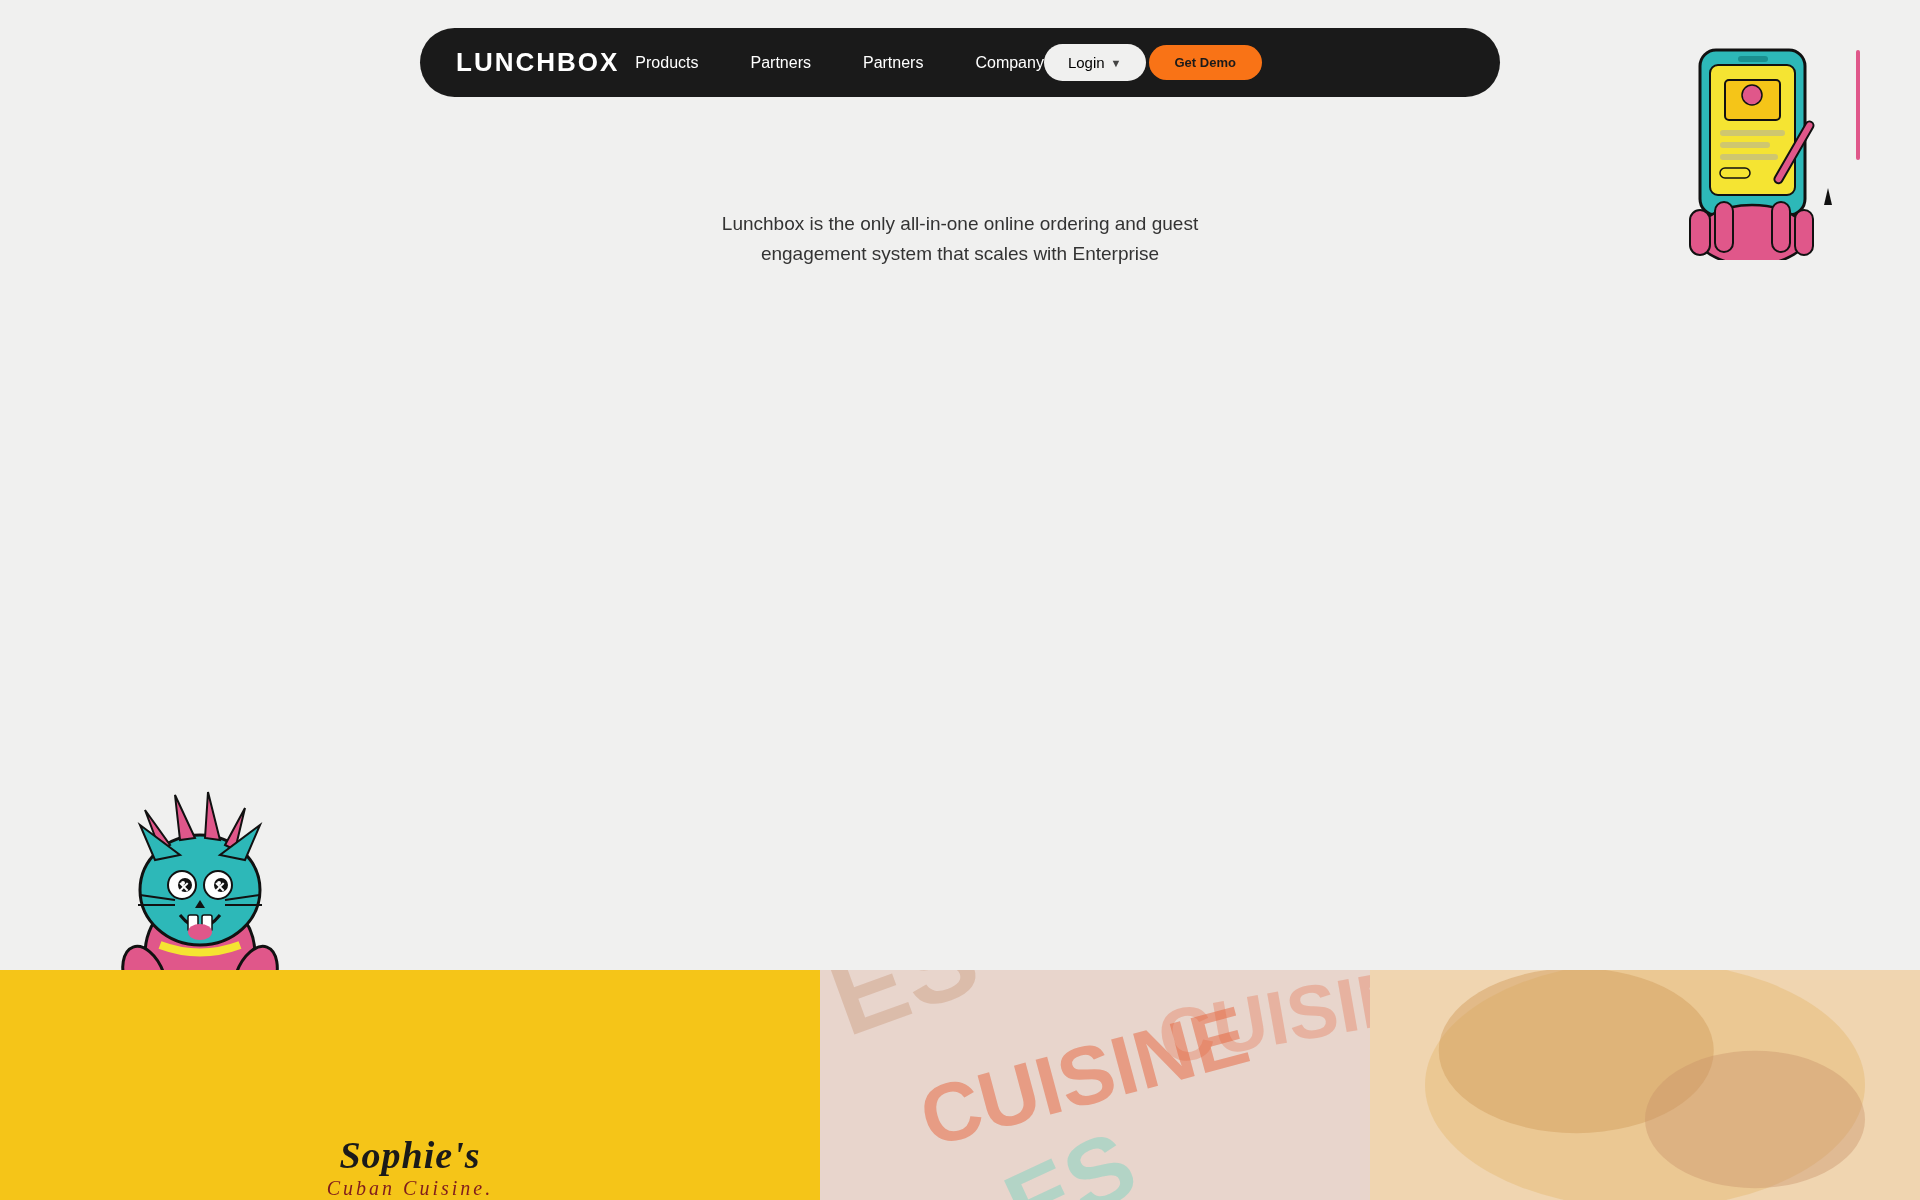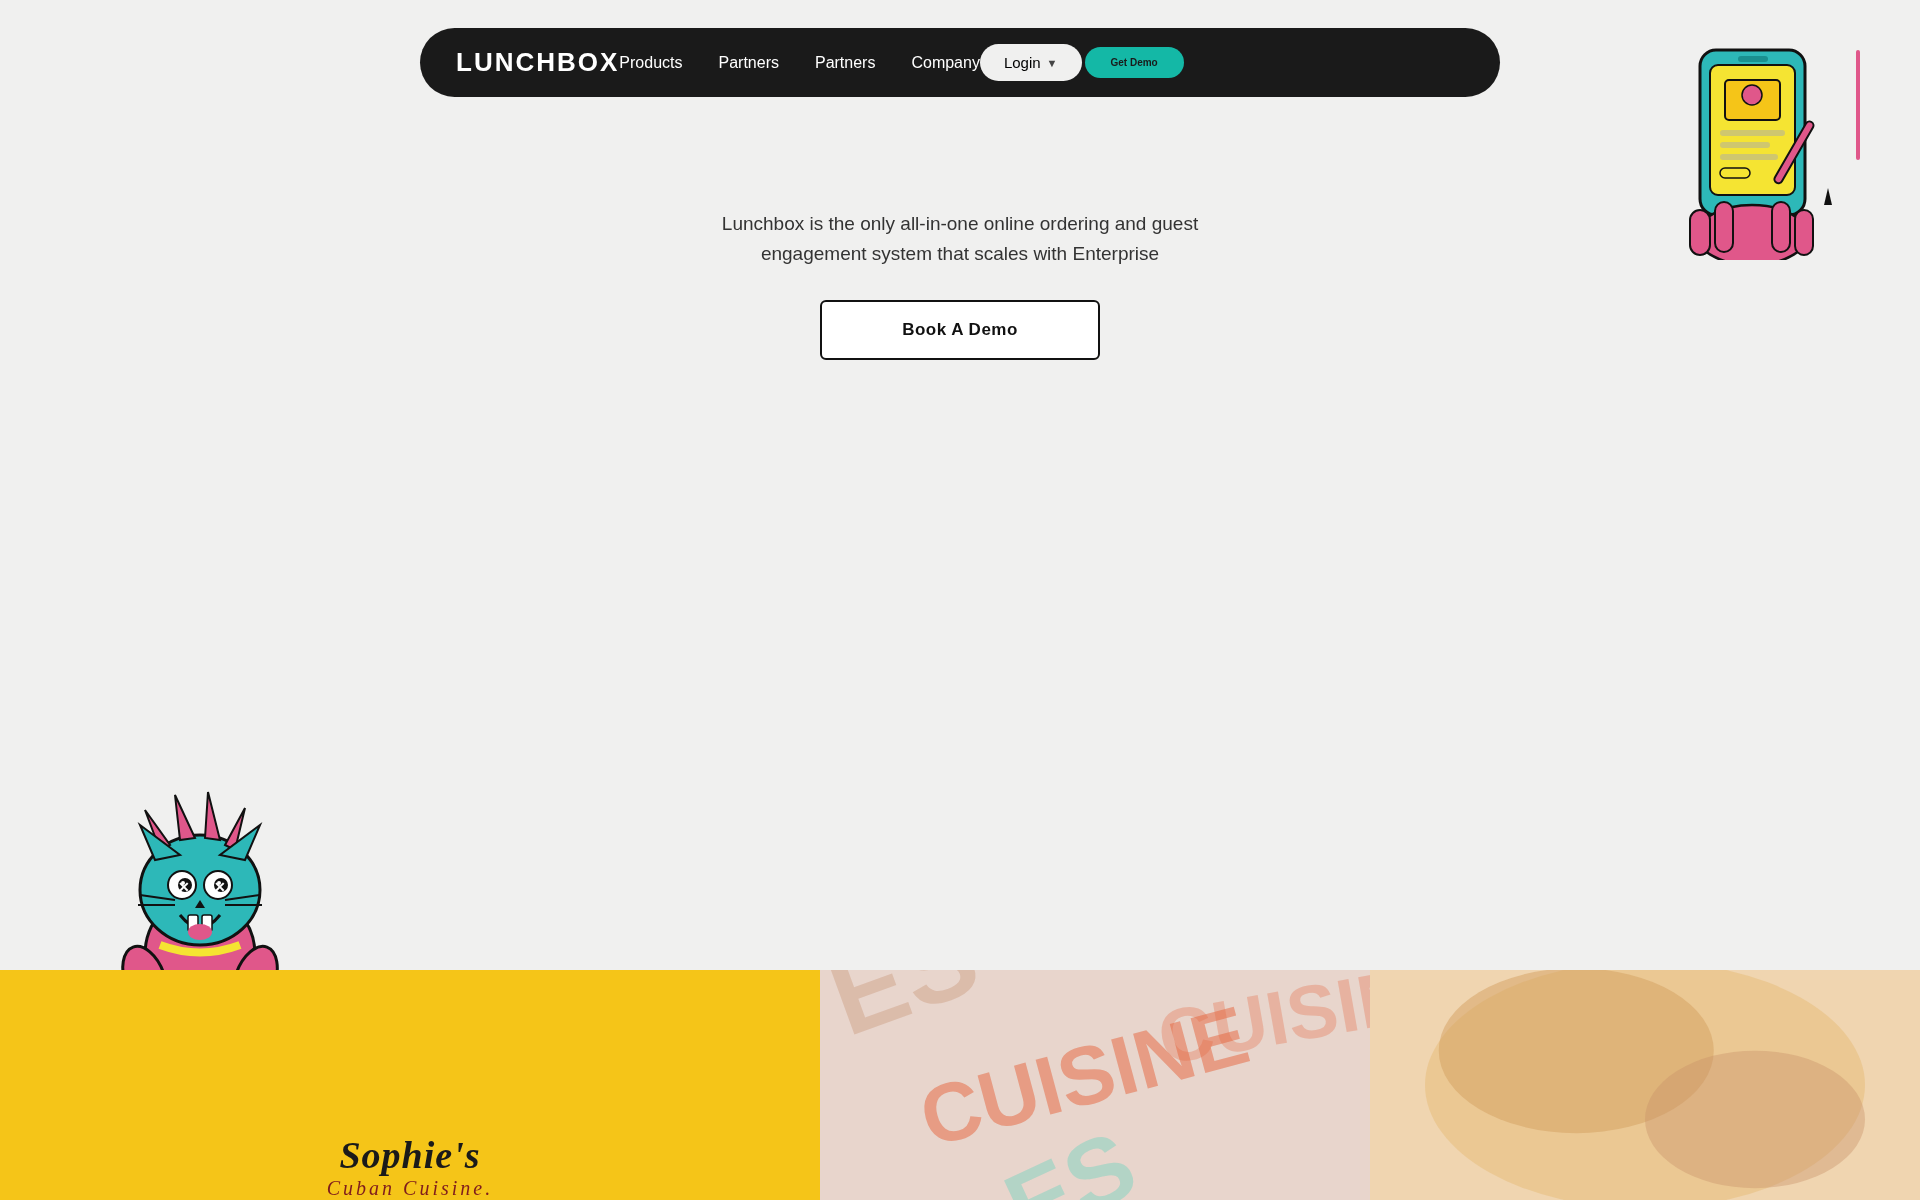--- a/index.html
+++ b/index.html
@@ -44,20 +44,21 @@
       display: flex;
       gap: 36px;
       list-style: none;
     }
 
     .nav-links li a {
       color: #ffffff;
       text-decoration: none;
       font-size: 16px;
       font-weight: 400;
+      margin-left: 16px;
     }
 
     .nav-right {
       display: flex;
       align-items: center;
       gap: 3px;
     }
 
     .btn-login {
       background: #f0f0ef;
@@ -71,25 +72,25 @@
       gap: 6px;
       font-weight: 400;
     }
 
     .btn-login .chevron {
       font-size: 11px;
       color: #444;
     }
 
     .btn-get-demo {
-      background: #14b8a6;
+      background: #f97316;
       border: none;
       border-radius: 30px;
       padding: 10px 26px;
-      font-size: 10px;
+      font-size: 13px;
       font-weight: 800;
       cursor: pointer;
       color: #1a1a1a;
     }
 
     
     .hero {
       text-align: center;
       padding: 40px 20px 0;
       position: relative;
@@ -260,21 +261,20 @@
     <button class="btn-login">
       <span>Login</span>
       <span class="chevron">▼</span>
     </button>
     <button class="btn-get-demo">Get Demo</button>
   </div>
 </nav>
 
 <section class="hero">
   <p class="hero-subtitle">Lunchbox is the only all-in-one online ordering and guest engagement system that scales with Enterprise</p>
-  <button class="btn-book-demo">Book A Demo</button>
 </section>
 
 <div class="illustration-left">
   <svg class="illus-svg" viewBox="0 0 200 340" xmlns="http://www.w3.org/2000/svg">
 
     <ellipse cx="100" cy="240" rx="75" ry="80" fill="#f5e432" stroke="#111" stroke-width="3"></ellipse>
 
     <circle cx="80" cy="220" r="12" fill="#e0578a" stroke="#111" stroke-width="2"></circle>
     <circle cx="120" cy="250" r="10" fill="#e0578a" stroke="#111" stroke-width="2"></circle>
     <circle cx="90" cy="270" r="8" fill="#e0578a" stroke="#111" stroke-width="2"></circle>

